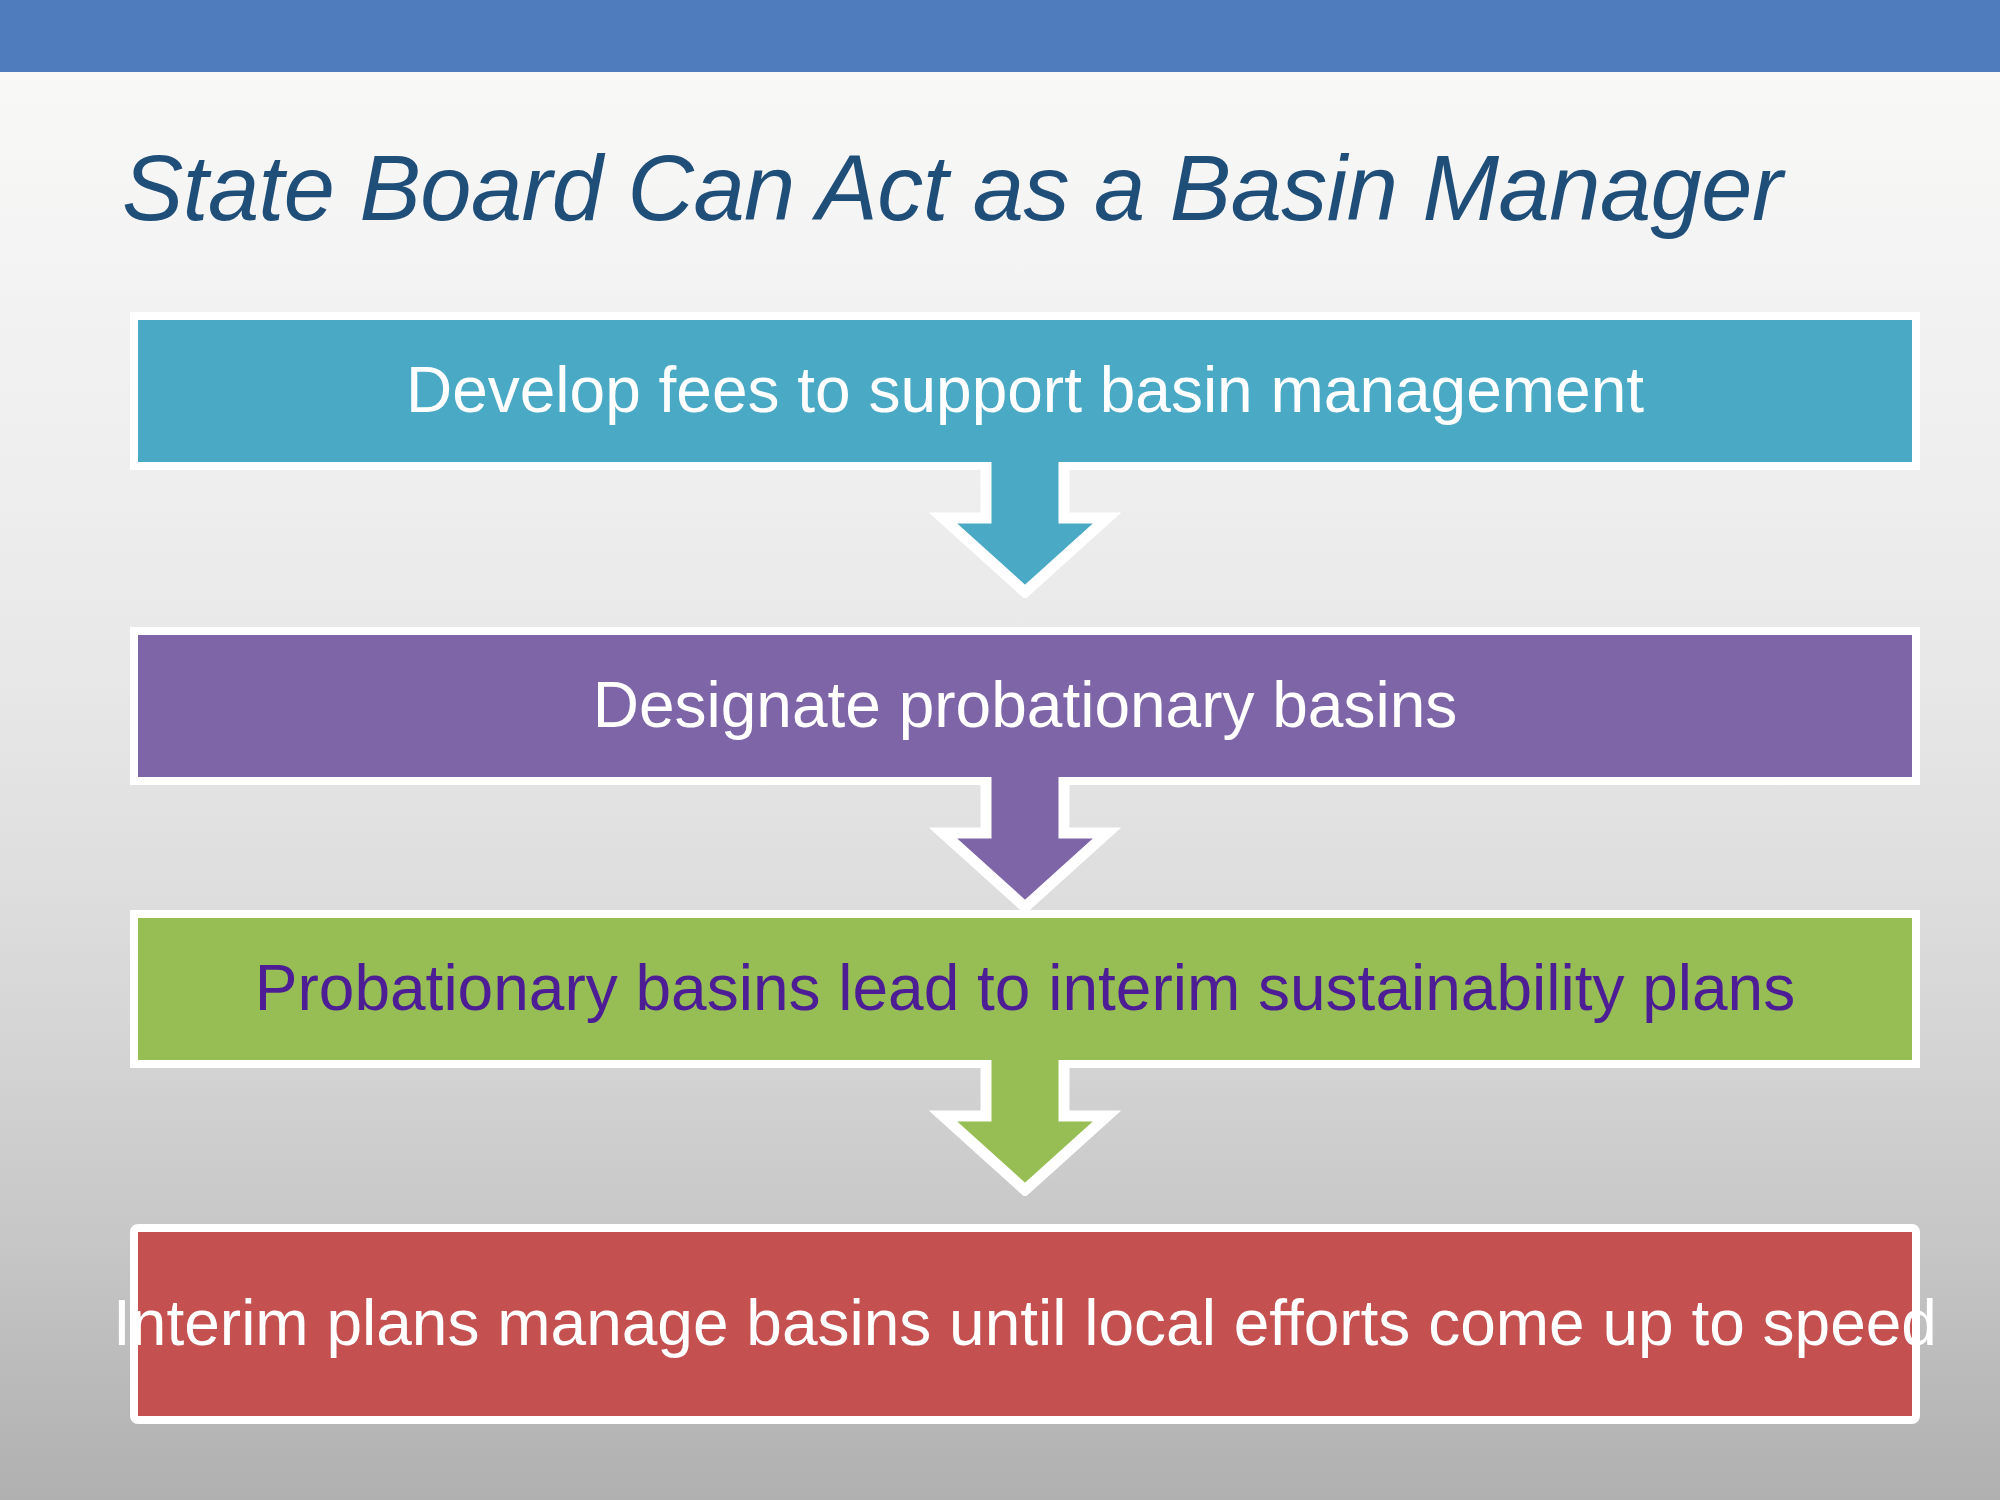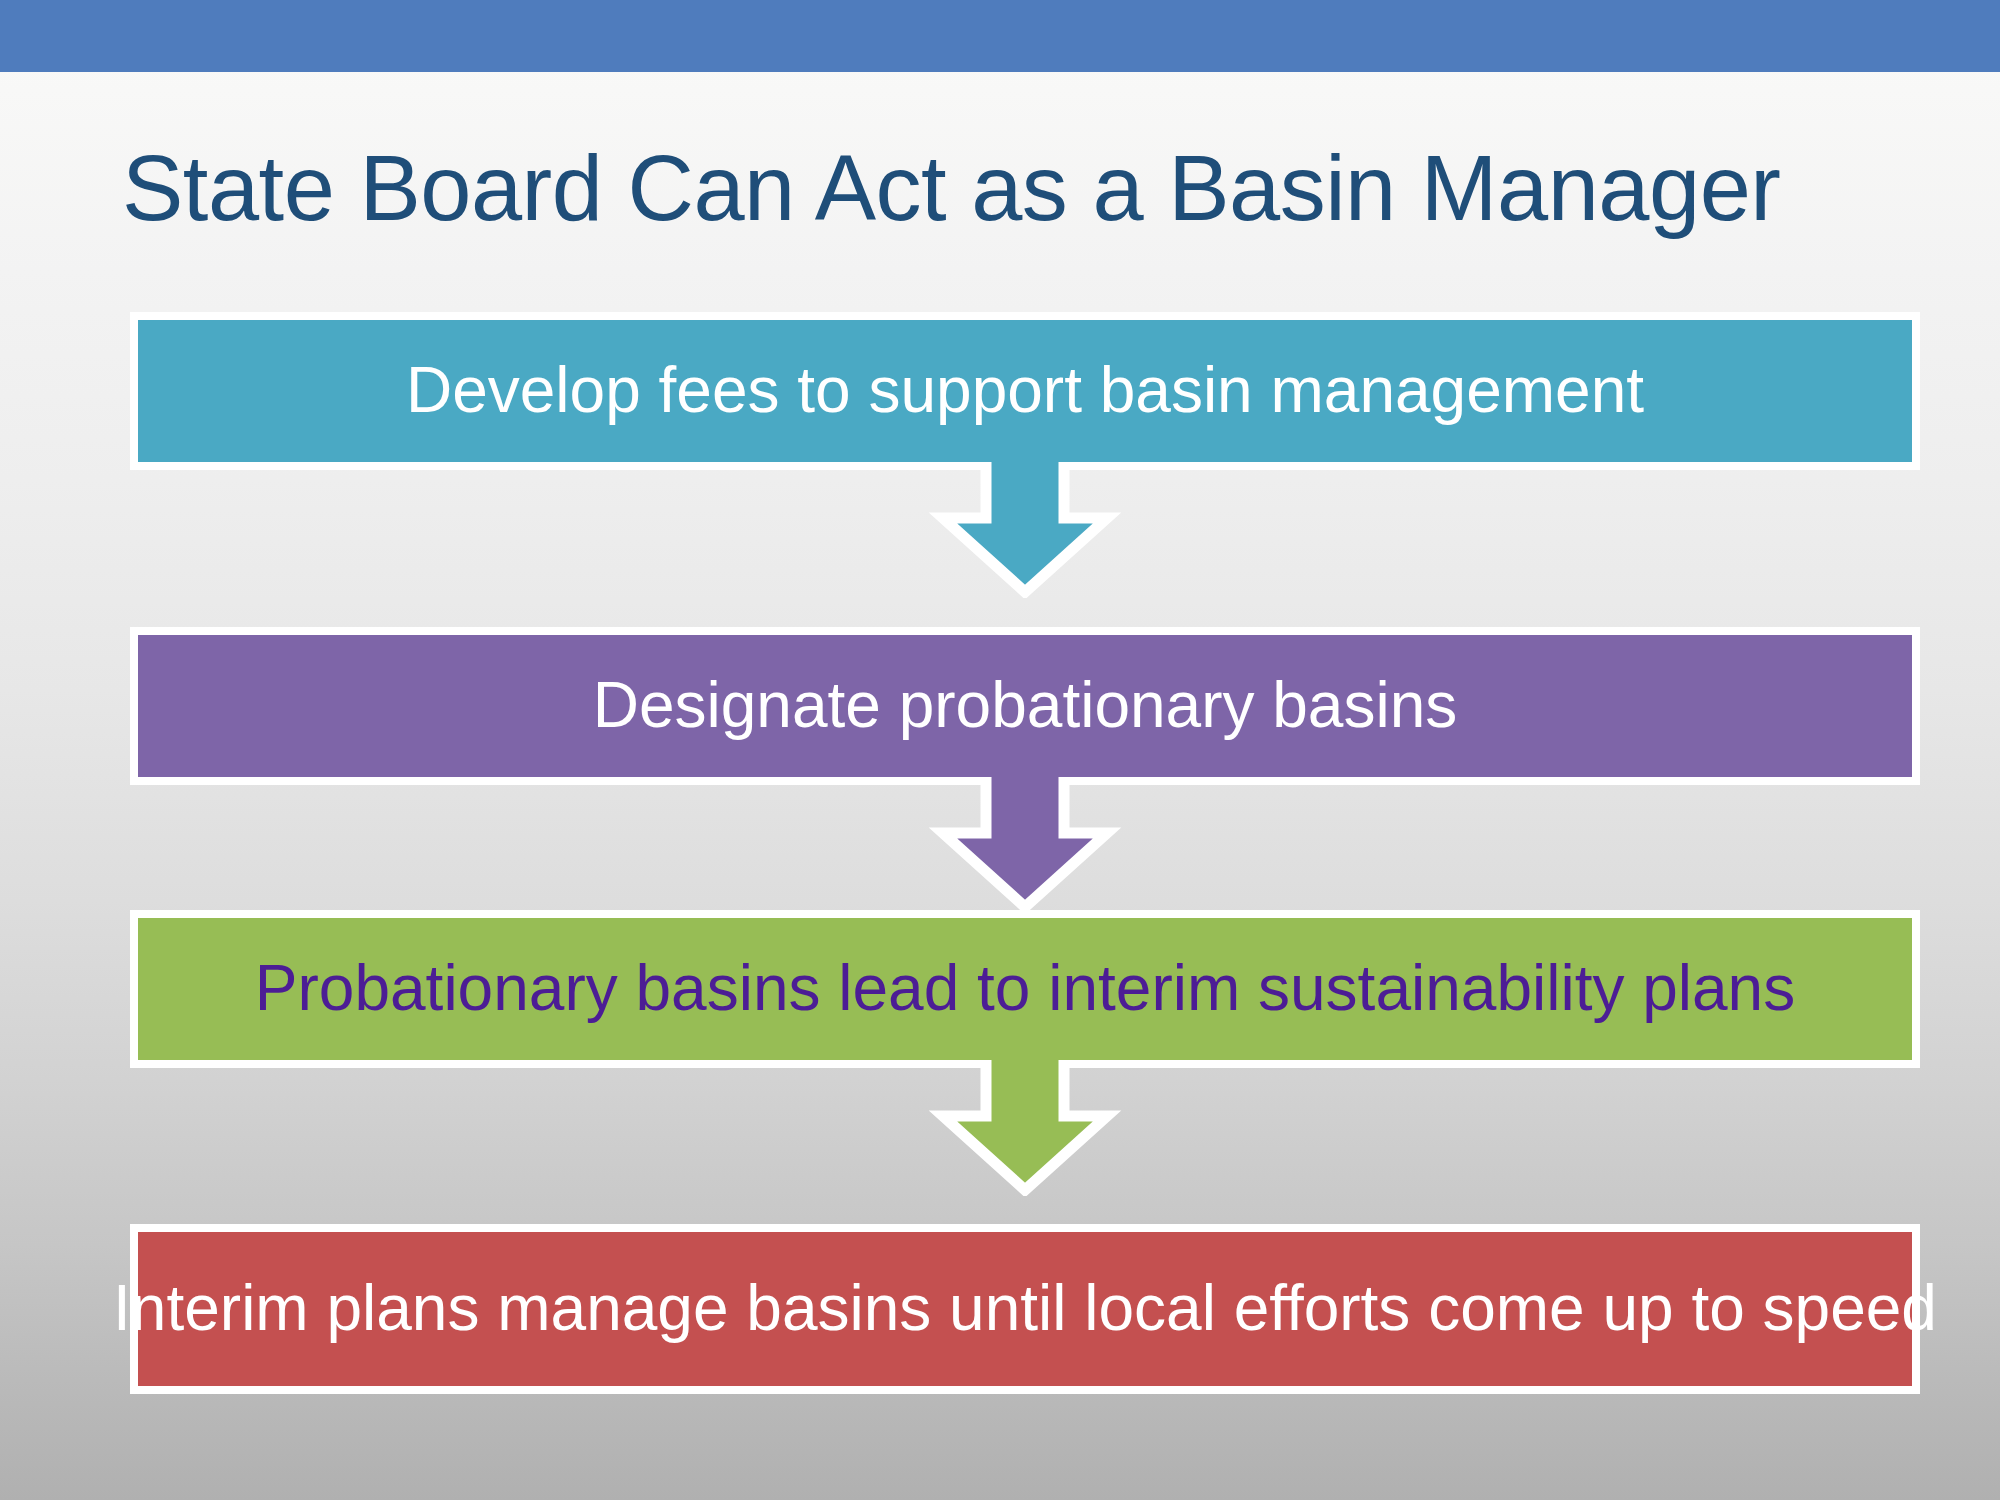--- a/index.html
+++ b/index.html
@@ -107,21 +107,21 @@
     height: 136px;
   }
 </style>
 </head>
 <body>
 
 <div class="slide">
 
   <div class="top-band" style="background: rgb(79, 124, 189);"></div>
 
-  <div class="slide-title" style="color: rgb(31, 78, 121);">State Board Can Act as a Basin Manager</div>
+  <div class="slide-title" style="color: rgb(31, 78, 121); font-style: italic;">State Board Can Act as a Basin Manager</div>
 
   <div class="flow">
 
     <div class="flow-row">
       <div class="chevron-wrap" style="top:0px;">
         <div class="bar" id="bar1" style="height: 158px; background: rgb(74, 169, 196);">
           <div class="bar-label" style="color: rgb(255, 255, 255);">Develop fees to support basin management</div>
         </div>
       </div>
       <div class="connector" style="top:150px;">
@@ -152,21 +152,21 @@
       </div>
       <div class="connector" style="top:748px;">
         <svg viewBox="0 0 196 136" xmlns="http://www.w3.org/2000/svg">
           <path d="M 59 -10 L 59 56 L 16 56 L 98 130 L 180 56 L 137 56 L 137 -10 Z" fill="#97bd55" stroke="#ffffff" stroke-width="11" stroke-linejoin="miter"></path>
         </svg>
       </div>
     </div>
 
     <div class="flow-row last">
       <div class="chevron-wrap" style="top:912px;">
-        <div class="bar" id="bar4" style="height: 170px; background: rgb(196, 80, 80);">
+        <div class="bar" id="bar4" style="height: 200px; background: rgb(196, 80, 80); border-radius: 8px;">
           <div class="bar-label" style="color: rgb(255, 255, 255);">Interim plans manage basins until local efforts come up to speed</div>
         </div>
       </div>
 
     </div>
 
   </div>
 </div>
 
 </body></html>

